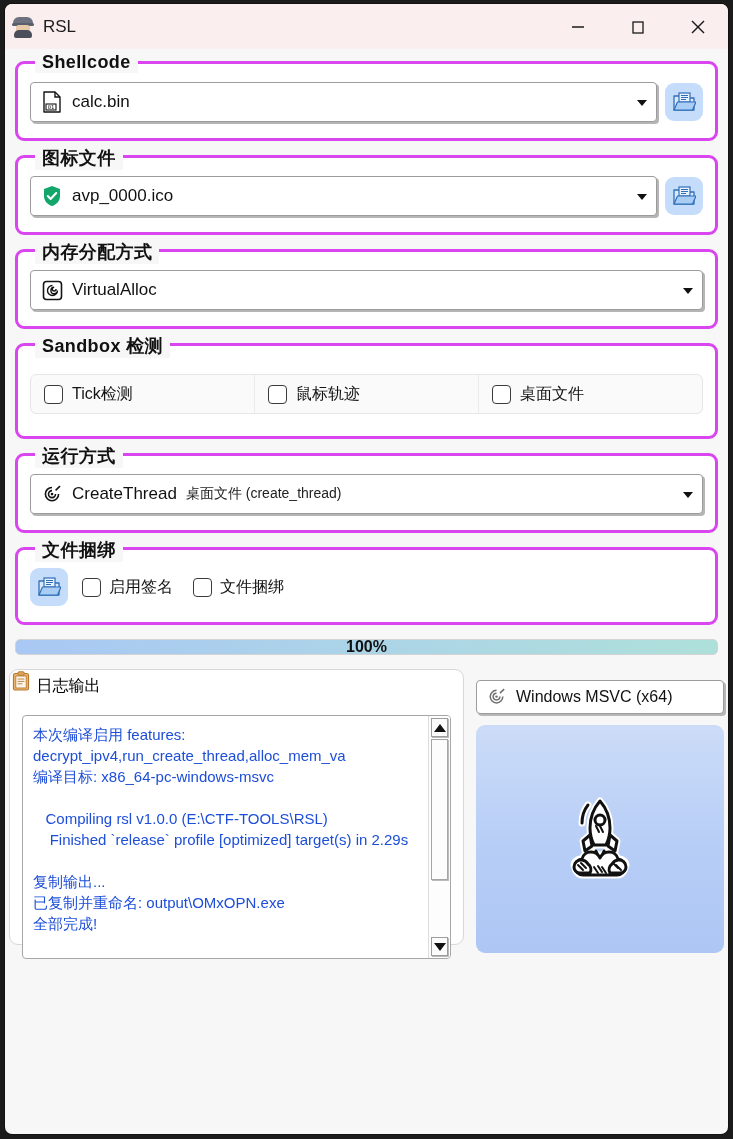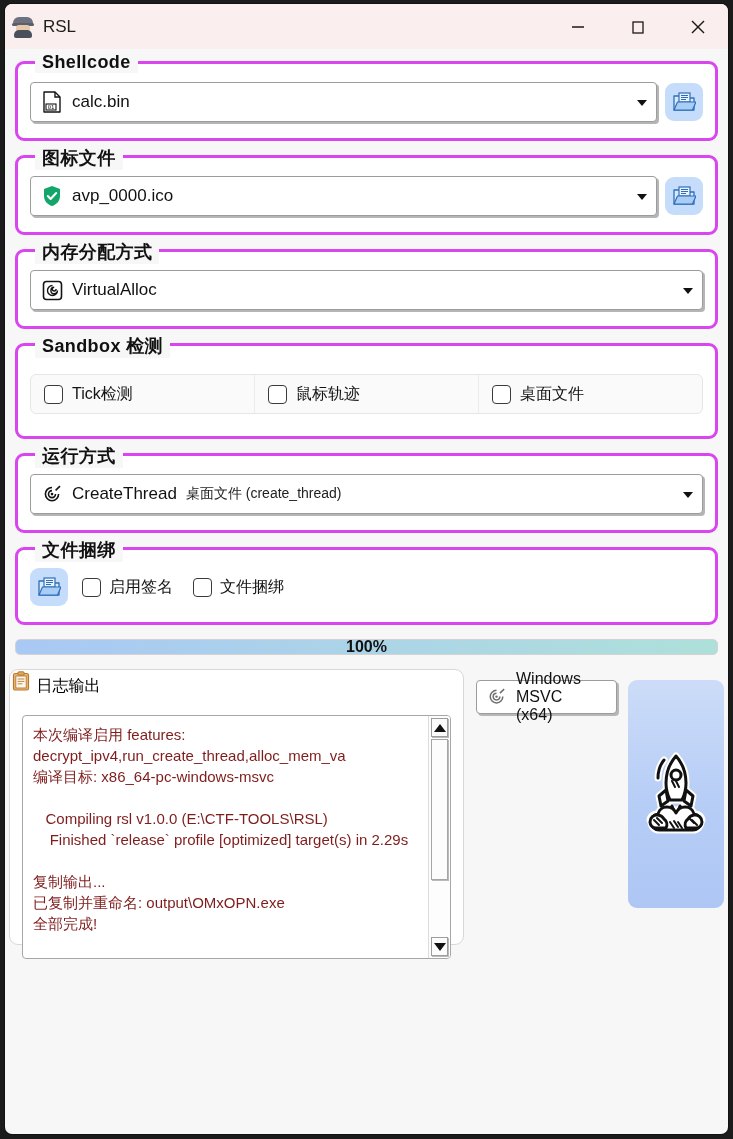--- a/index.html
+++ b/index.html
@@ -286,21 +286,21 @@
     background: #fff;
     box-sizing: border-box;
     overflow: hidden;
     display: flex;
   }
   .log-text {
     flex: 1 1 auto;
     padding: 8px 6px 8px 10px;
     font-size: 15px;
     line-height: 21px;
-    color: #7f1d1d;
+    color: #1d4ed8;
     white-space: pre-wrap;
     word-break: break-word;
     overflow: hidden;
   }
   .scrollbar {
     flex: 0 0 21px;
     background: #fdfdfd;
     border-left: 1px solid #dcdcdc;
     display: flex;
     flex-direction: column;
@@ -338,21 +338,21 @@
   .tri-down {
     width:0;height:0;
     border-left:6px solid transparent;
     border-right:6px solid transparent;
     border-top:8px solid #111;
   }
 
   .right-col {
     flex: 1 1 auto;
     display: flex;
-    flex-direction: row;
+    flex-direction: column;
     gap: 11px;
     padding-top: 11px;
   }
   .target-combo {
     position: relative;
     height: 34px;
     background: #fff;
     border: 1px solid #9c9c9c;
     border-radius: 4px;
     display: flex;

